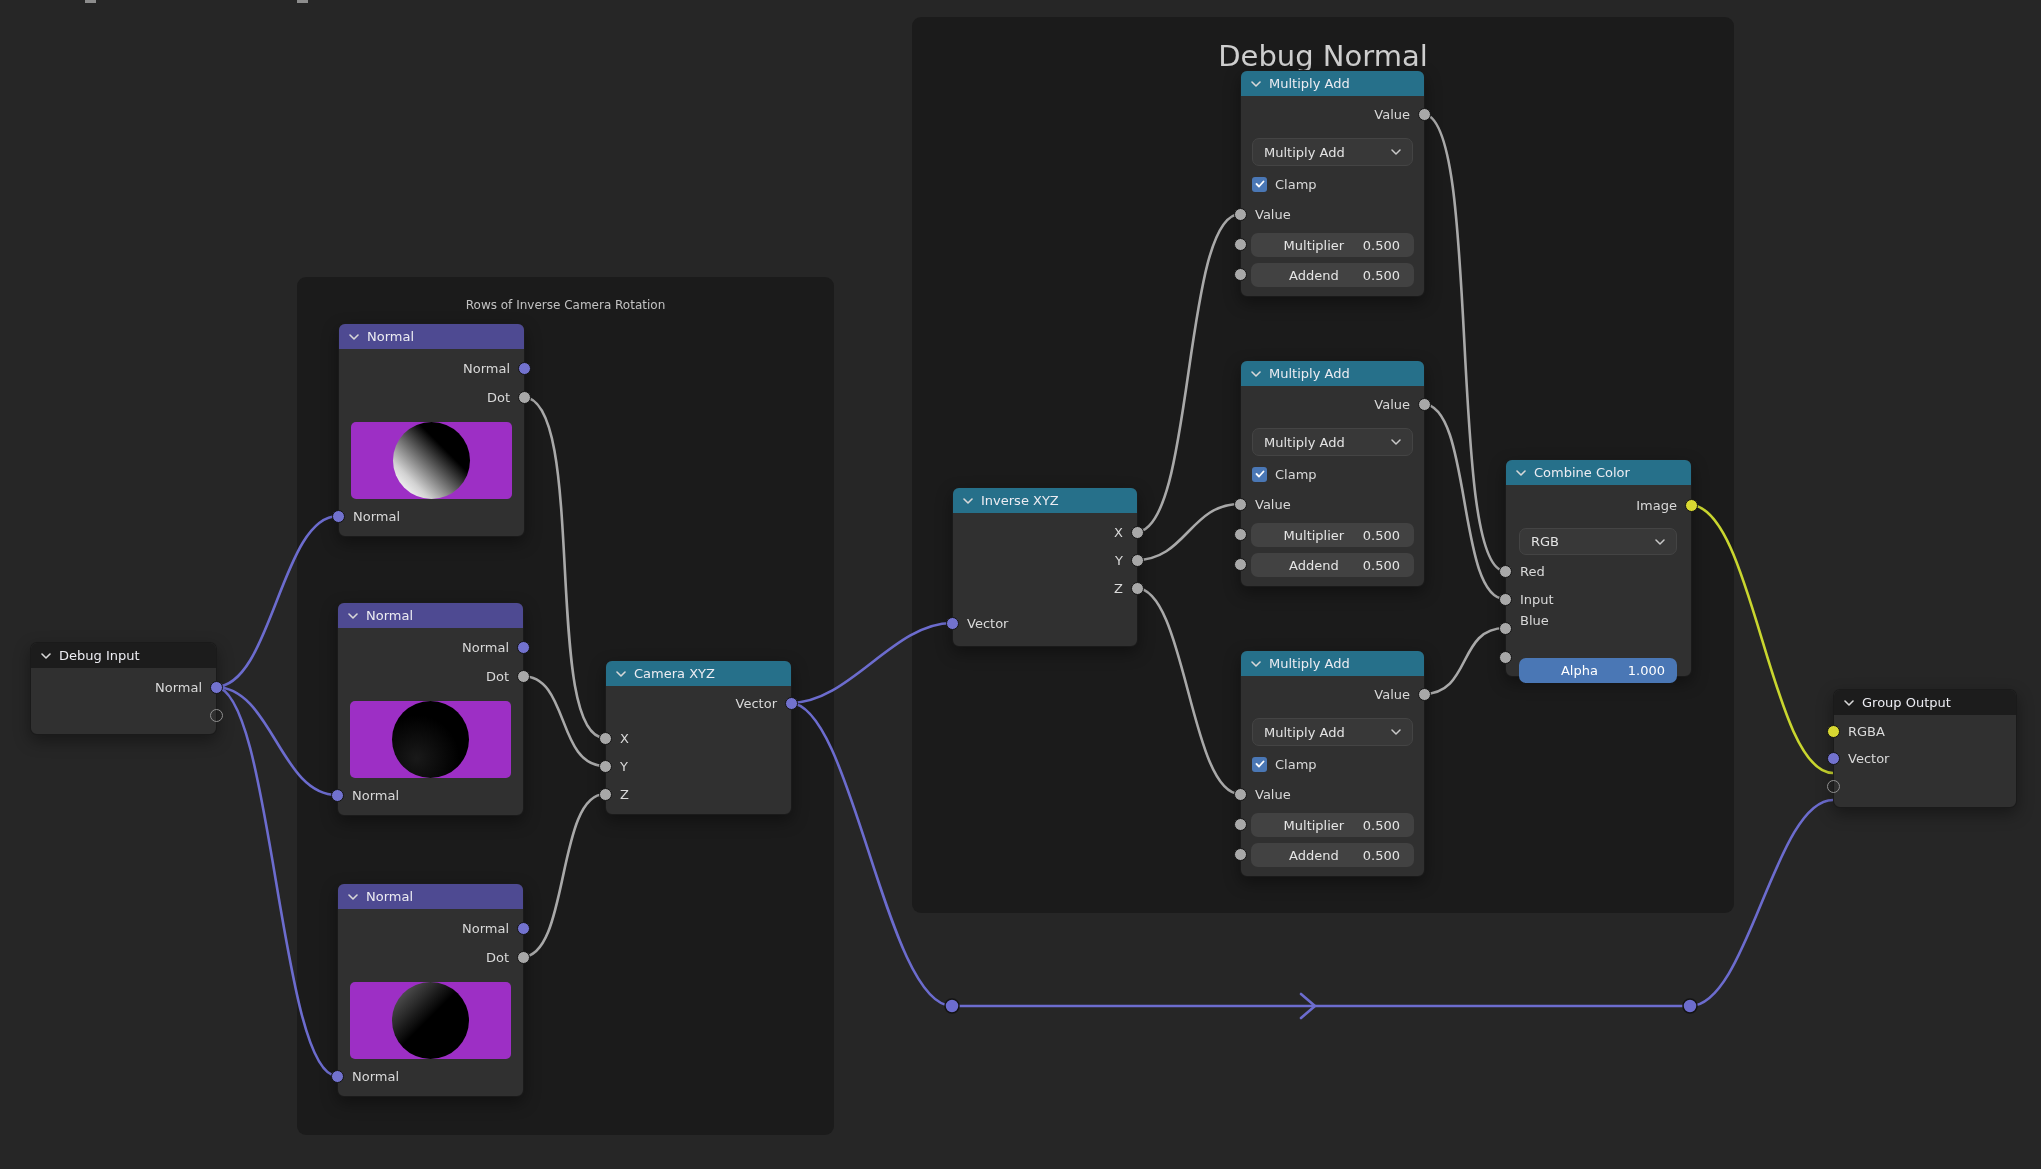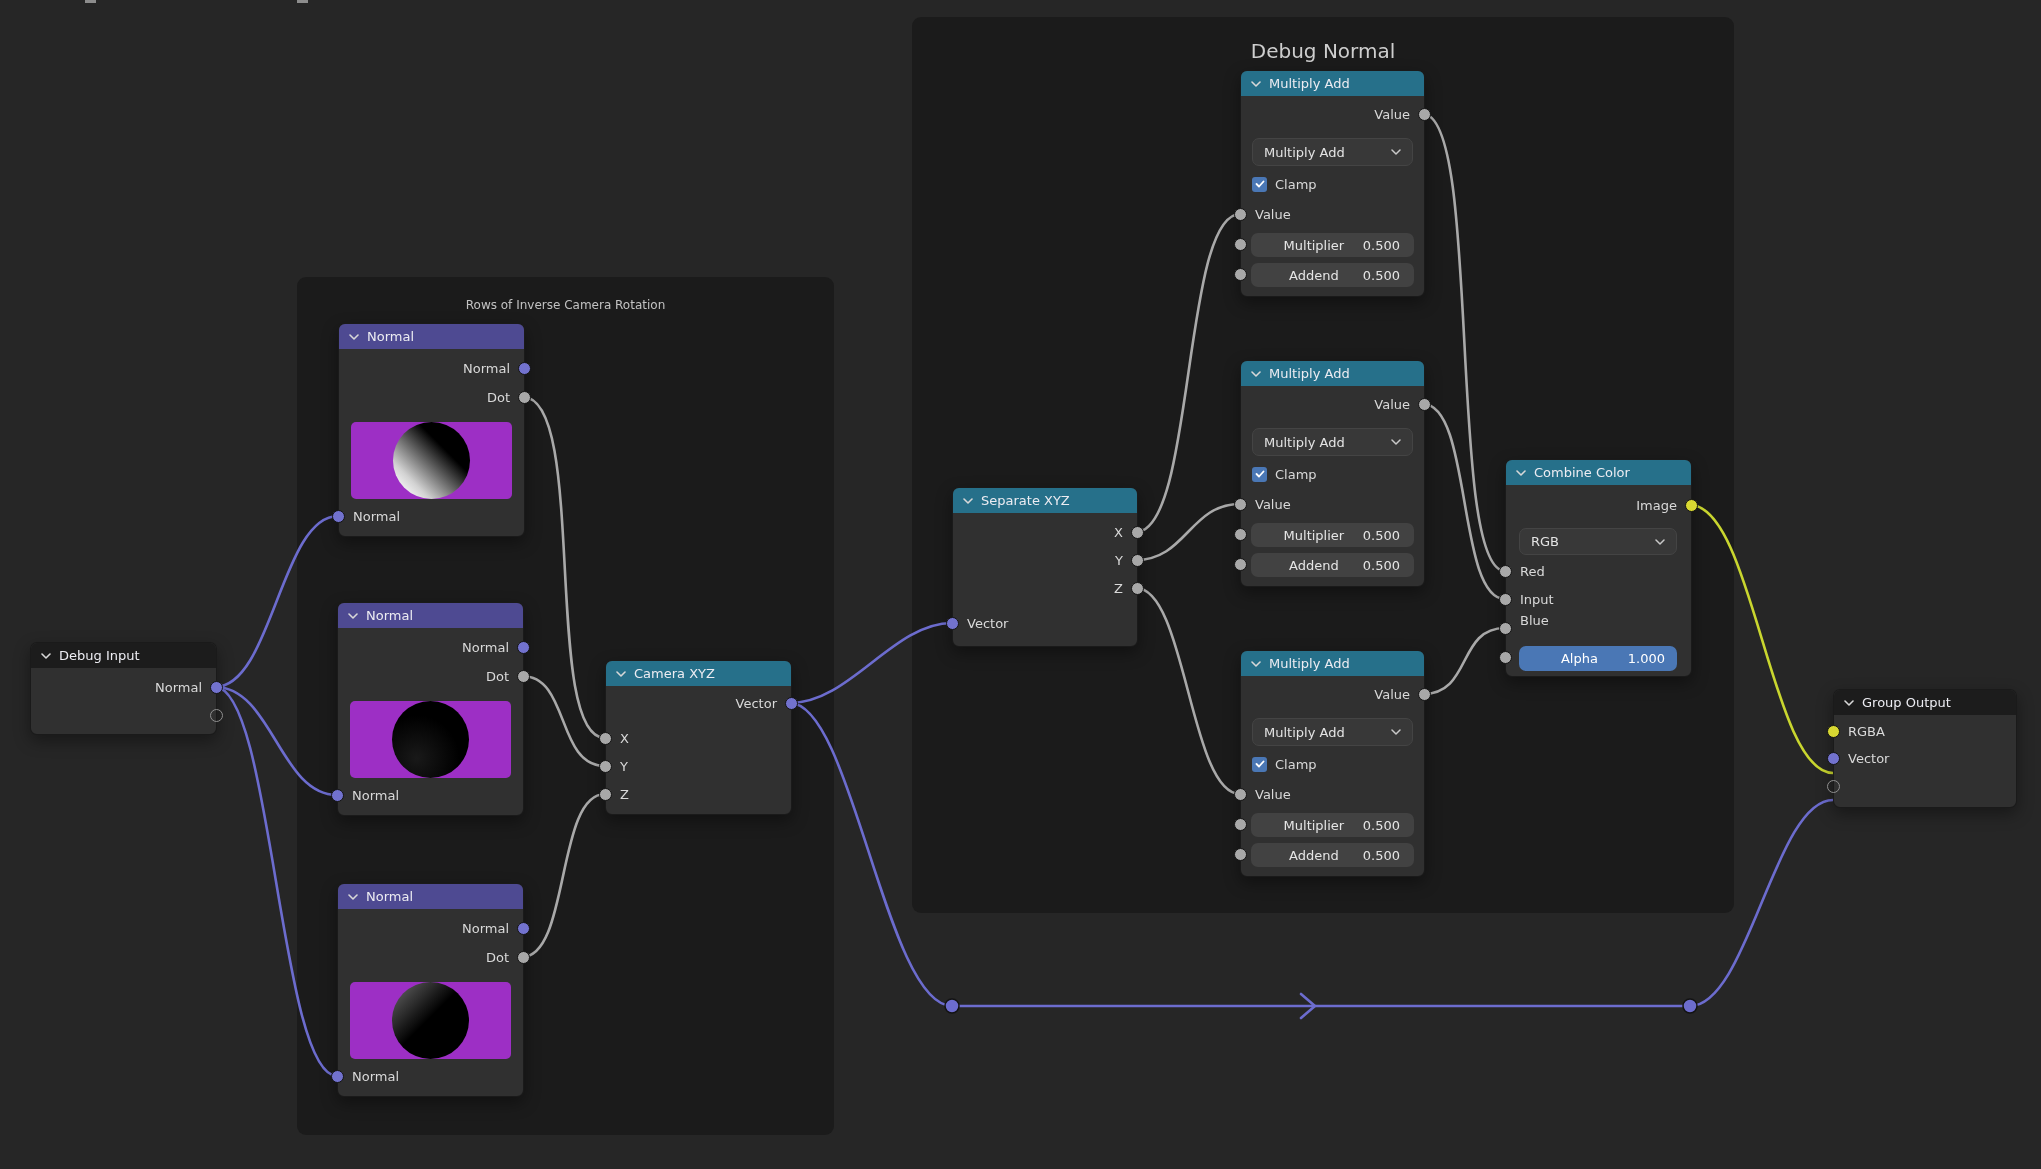--- a/index.html
+++ b/index.html
@@ -70,21 +70,21 @@
 
 <div id="canvas">
 
   <div class="edge-mark" style="left:85px"></div>
   <div class="edge-mark" style="left:297px"></div>
 
   <div class="frame" style="left:297px;top:277px;width:537px;height:858px">
     <div class="frame-title" style="top:21px;font-size:12px">Rows of Inverse Camera Rotation</div>
   </div>
   <div class="frame" style="left:912px;top:17px;width:822px;height:896px">
-    <div class="frame-title" style="top:22px;font-size:20px;color:#cecece">Debug Normal</div>
+    <div class="frame-title" style="top:22px;font-size:29px;color:#cecece">Debug Normal</div>
   </div>
 
   <svg class="wires" width="2041" height="1169">
     <g stroke-linecap="round">
       <path class="wv" d="M215,687 C272,687 281,516 338,516"></path>
       <path class="wv" d="M215,687 C272,687 280,795 337,795"></path>
       <path class="wv" d="M215,687 C272,687 280,1076 337,1076"></path>
       <path class="wg" d="M523,397 C588,397 542,738 605,738"></path>
       <path class="wg" d="M522,676 C570,676 556,766 605,766"></path>
       <path class="wg" d="M522,957 C570,957 556,794 605,794"></path>
@@ -186,21 +186,21 @@
     <span class="sock vals" style="left:-7px;top:99px"></span>
     <div class="srow in" style="top:125px">Z</div>
     <span class="sock vals" style="left:-7px;top:127px"></span>
   </div>
 
   <div class="node" style="left:952px;top:487px;width:184px;height:158px">
     <div class="nhead conv">
       <svg class="chev" width="10" height="6" viewBox="0 0 10 6">
           <path d="M1 1l4 4 4-4"></path>
         </svg>
-      <span class="ht">Separate XYZ</span>
+      <span class="ht">Inverse XYZ</span>
     </div>
     <div class="srow out" style="top:36px">X</div>
     <span class="sock vals" style="right:-7px;top:38px"></span>
     <div class="srow out" style="top:64px">Y</div>
     <span class="sock vals" style="right:-7px;top:66px"></span>
     <div class="srow out" style="top:92px">Z</div>
     <span class="sock vals" style="right:-7px;top:94px"></span>
     <div class="srow in" style="top:127px">Vector</div>
     <span class="sock vecs" style="left:-7px;top:129px"></span>
   </div>
@@ -330,21 +330,21 @@
       <svg class="ddchev" width="10" height="6" viewBox="0 0 10 6">
           <path d="M1 1l4 4 4-4"></path>
         </svg>
     </div>
     <div class="srow in" style="top:103px">Red</div>
     <span class="sock vals" style="left:-7px;top:105px"></span>
     <div class="srow in" style="top:131px">Input</div>
     <span class="sock vals" style="left:-7px;top:133px"></span>
     <div class="srow in" style="top:152px">Blue</div>
     <span class="sock vals" style="left:-7px;top:162px"></span>
-    <div class="slider" style="left:13px;top:186px;width:158px;height:25px">
+    <div class="slider" style="left:13px;top:198px;width:158px;height:25px">
       <span class="lab">Alpha</span>
       <span class="val">1.000</span>
     </div>
     <span class="sock vals" style="left:-7px;top:191px"></span>
   </div>
 
   <div class="node" style="left:1833px;top:689px;width:182px;height:117px">
     <div class="nhead io">
       <svg class="chev" width="10" height="6" viewBox="0 0 10 6">
           <path d="M1 1l4 4 4-4"></path>

